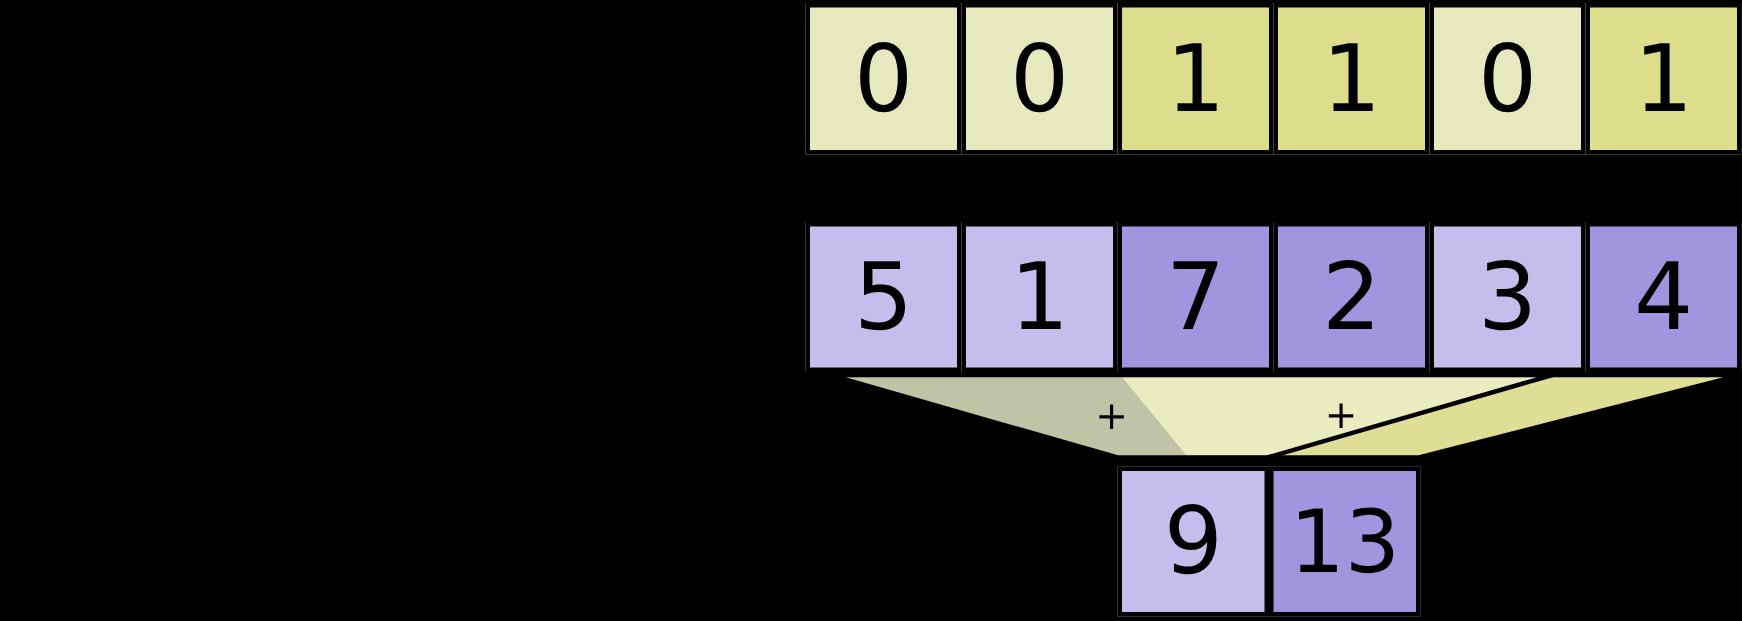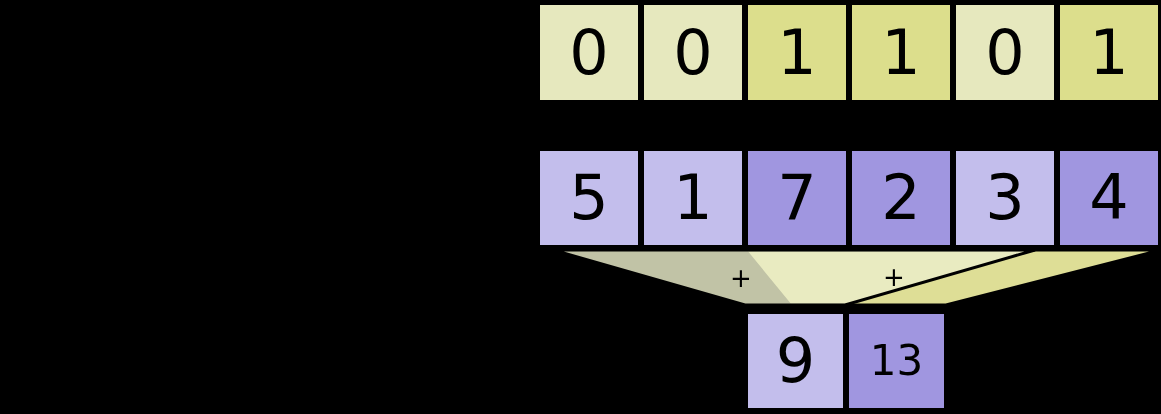--- a/index.html
+++ b/index.html
@@ -20,21 +20,21 @@
     box-sizing: border-box;
     border: 3px solid #000000;
     display: flex;
     align-items: center;
     justify-content: center;
     color: #000000;
     font-size: 62px;
     line-height: 1;
     font-family: "DejaVu Sans", "Liberation Sans", sans-serif;
   }
-  .cell.small { font-size: 42px; }
+  .cell.small { font-size: 58px; }
   .funnel-svg {
     position: absolute;
     left: 0;
     top: 0;
     width: 1161px;
     height: 414px;
     pointer-events: none;
   }
   .op-label {
     position: absolute;

